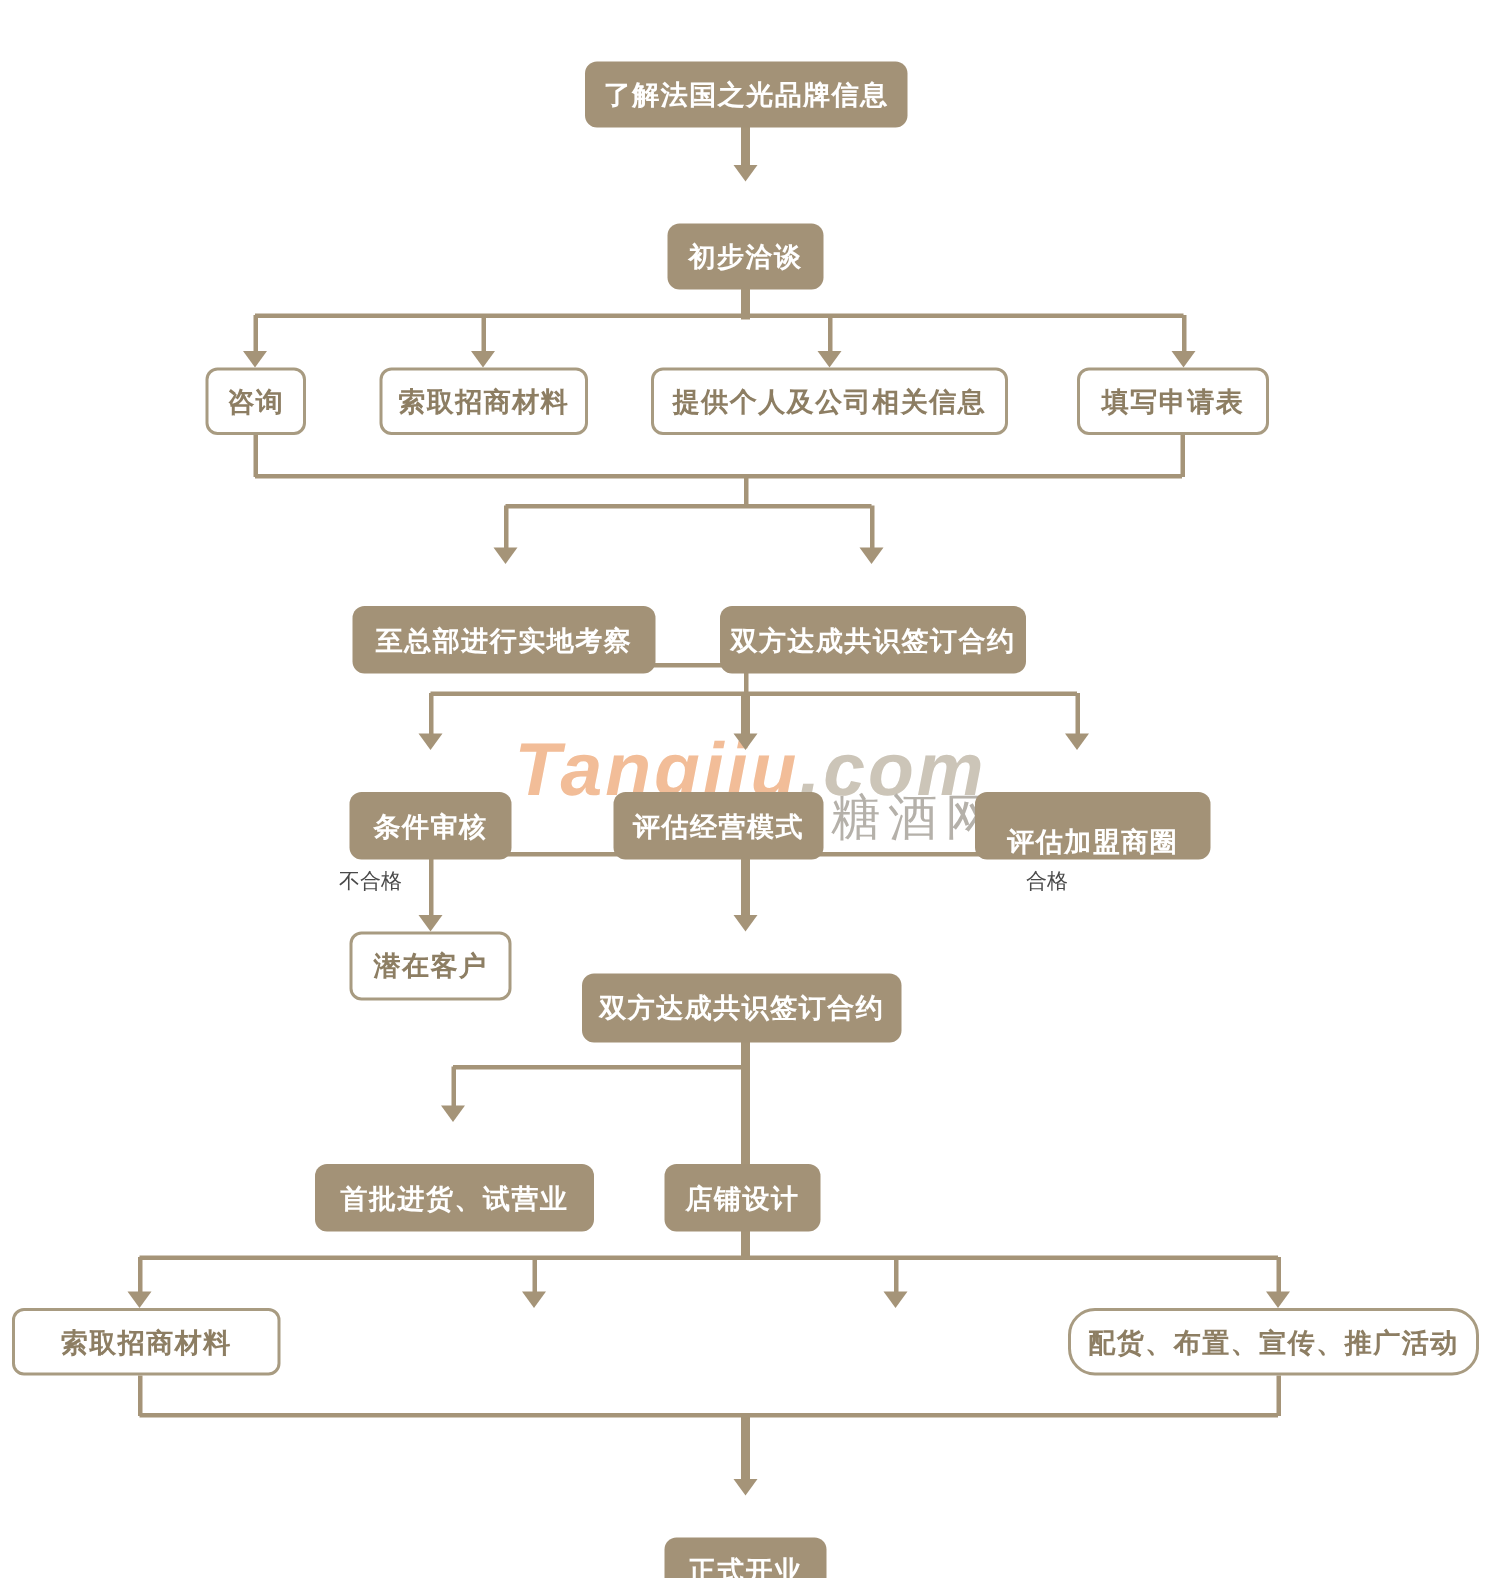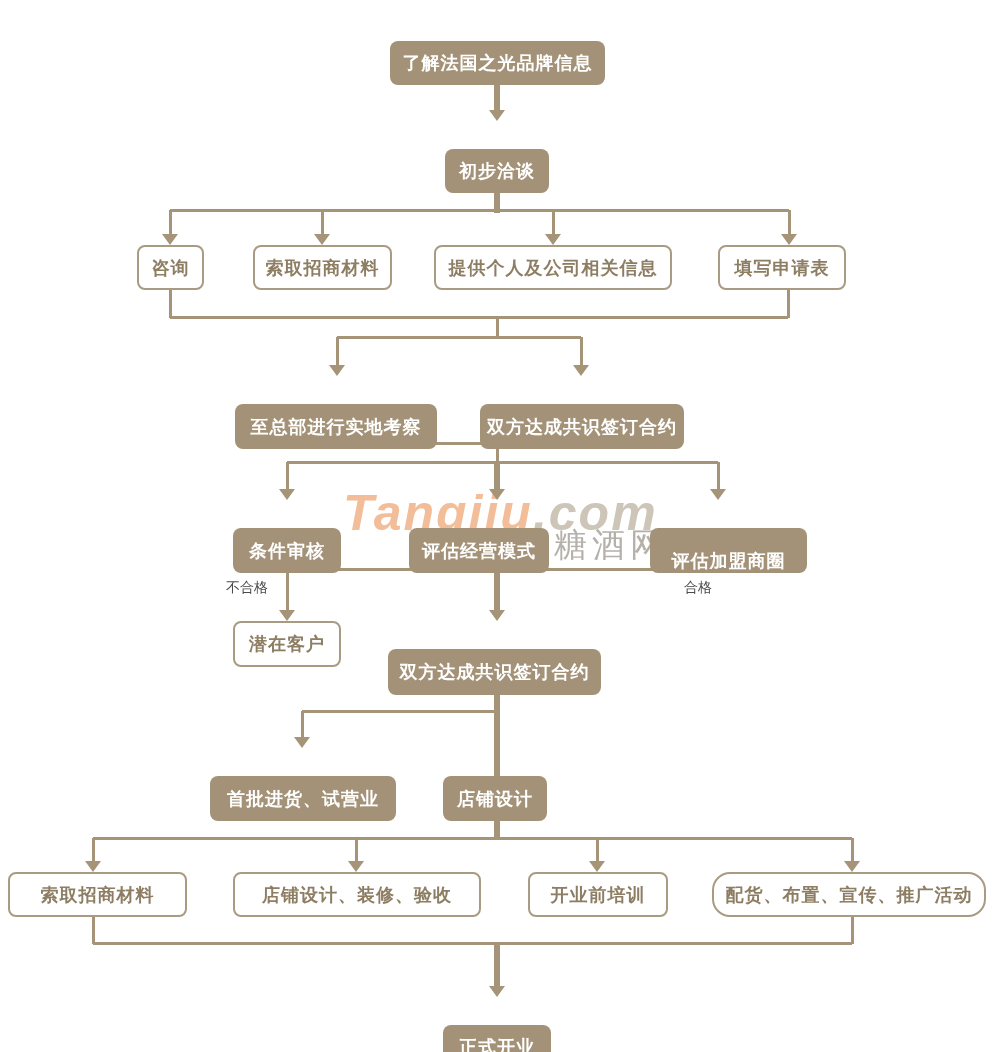--- a/index.html
+++ b/index.html
@@ -155,26 +155,20 @@
     </div>
     <div class="node filled" style="left: 210px; top: 748px; width: 186px; height: 45px;">
       <span>首批进货、试营业</span>
     </div>
     <div class="node filled" style="left: 443px; top: 748px; width: 104px; height: 45px;">
       <span>店铺设计</span>
     </div>
     <div class="node outlined" style="left: 8px; top: 872px; width: 179px; height: 45px;">
       <span>索取招商材料</span>
     </div>
-    <div class="node outlined" style="left: 233px; top: 872px; width: 248px; height: 45px;">
-      <span>店铺设计、装修、验收</span>
-    </div>
-    <div class="node outlined" style="left: 528px; top: 872px; width: 140px; height: 45px;">
-      <span>开业前培训</span>
-    </div>
     <div class="node outlined" style="left: 712px; top: 872px; width: 274px; height: 45px; border-radius: 18px;">
       <span>配货、布置、宣传、推广活动</span>
     </div>
     <div class="node filled" style="left: 443px; top: 997px; width: 108px; height: 44px;">
       <span>正式开业</span>
     </div>
     <div class="edge-label" style="left: 226px; top: 579px;">不合格</div>
     <div class="edge-label" style="left: 684px; top: 579px;">合格</div>
   </div>
 

